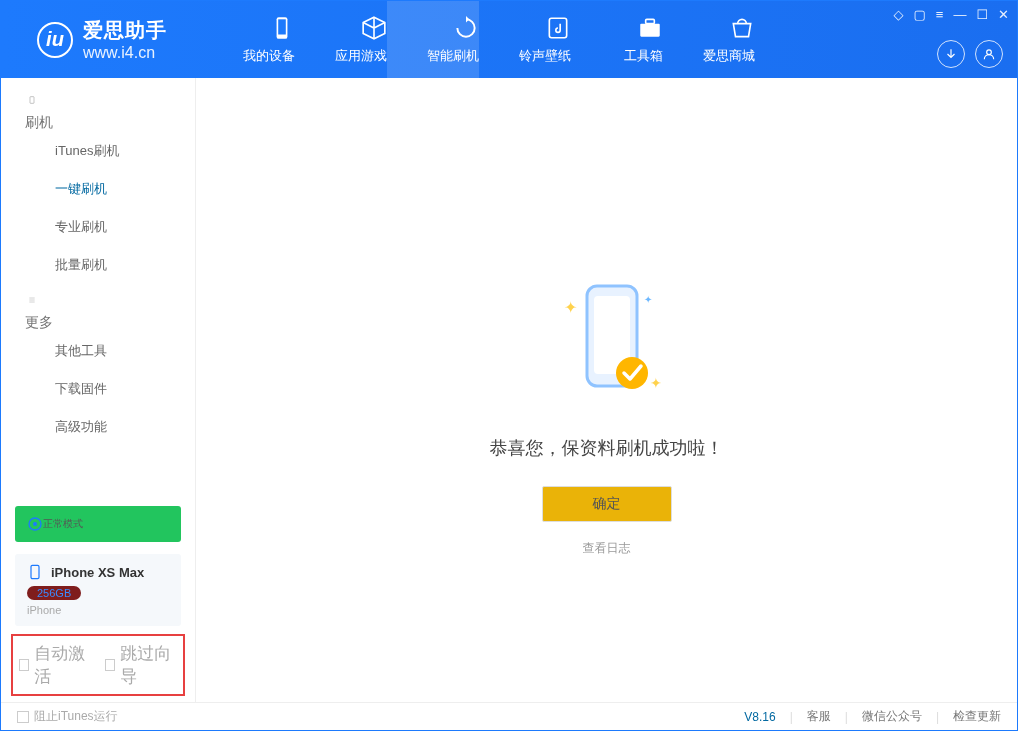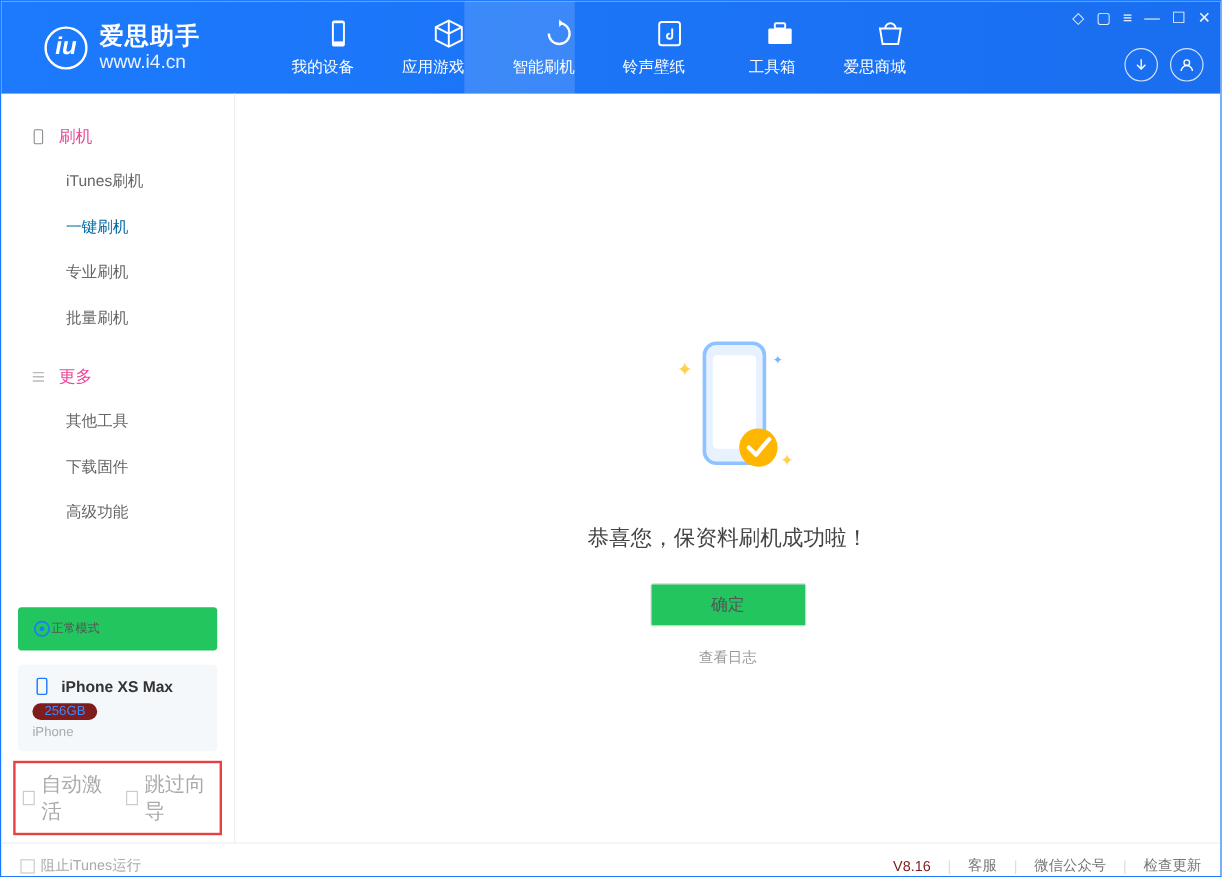--- a/index.html
+++ b/index.html
@@ -22,49 +22,49 @@
 .header-right { position: absolute; right: 8px; top: 6px; display: flex; align-items: center; gap: 8px; }
 .win-icons { display: flex; gap: 10px; color: #fff; font-size: 13px; }
 .win-icons span, .win-icons div { cursor: pointer; opacity: 0.9; }
 .header-circles { position: absolute; right: 14px; bottom: 10px; display: flex; gap: 10px; }
 .circle-btn { width: 28px; height: 28px; border: 1.5px solid rgba(255,255,255,0.8); border-radius: 50%; display: flex; align-items: center; justify-content: center; cursor: pointer; }
 .circle-btn svg { width: 14px; height: 14px; stroke: #fff; fill: none; stroke-width: 2; }
 
 
 .body { display: flex; height: calc(100% - 77px - 28px); }
 .sidebar { width: 195px; border-right: 1px solid #eee; padding-top: 18px; position: relative; }
-.side-group { padding: 0 24px; color: #ec4899; font-size: 14px; display: flex; align-items: center; gap: 10px; height: 36px; }
+.side-group { padding: 0 24px; color: #737373; font-size: 14px; display: flex; align-items: flex-start; gap: 10px; height: 36px; flex-direction: column; }
 .side-group svg { width: 14px; height: 14px; }
 .side-item { padding-left: 54px; height: 38px; display: flex; align-items: center; font-size: 13px; color: #666; cursor: pointer; }
 .side-item.active { color: #0369a1; }
 
 .device-box { margin: 0 14px; background: #22c55e; border-radius: 3px; padding: 10px 12px; font-size: 10px; color: #555; display: flex; align-items: center; gap: 0; margin-top: 60px; }
 .device-box svg { width: 16px; height: 16px; }
 .device-box2 { margin: 12px 14px 0; background: #f5f8fb; border-radius: 3px; padding: 10px 12px; font-size: 13px; }
 .device-box2 .dname { color: #333; font-weight: 600; font-size: 13px; display: flex; align-items: center; gap: 8px; }
 .device-box2 .dname svg { width: 16px; height: 16px; }
 .cap-badge { display: inline-block; margin-top: 6px; background: #7f1d1d; color: #3a8bff; border-radius: 10px; padding: 1px 10px; font-size: 11px; }
 .dtype { color: #aaa; font-size: 11px; margin-top: 4px; }
 
 .check-row { position: absolute; bottom: 6px; left: 10px; right: 10px; border: 2px solid #e74040; padding: 6px 6px; display: flex; gap: 14px; font-size: 17px; color: #aaa; }
 .chk { display: flex; align-items: center; gap: 5px; cursor: pointer; }
 .chk-box { width: 12px; height: 12px; border: 1px solid #ccc; background: #fff; }
 
 
 .main { flex: 1; display: flex; flex-direction: column; align-items: center; padding-top: 200px; }
 .phone-ill { width: 90px; height: 130px; position: relative; margin-bottom: 28px; }
 .msg { font-size: 18px; color: #444; margin-bottom: 26px; }
-.ok-btn { width: 130px; height: 36px; border: 1px solid #ddd; background: #22c55e; color: #555; font-size: 14px; cursor: pointer; border-radius: 2px; }
+.ok-btn { width: 130px; height: 36px; border: 1px solid #ddd; background: #eab308; color: #555; font-size: 14px; cursor: pointer; border-radius: 2px; }
 .log-link { margin-top: 18px; color: #999; font-size: 12px; cursor: pointer; }
 
 
-.footer { height: 28px; border-top: 1px solid #eee; display: flex; align-items: flex-end; padding: 0 16px; font-size: 12px; color: #999; }
+.footer { height: 28px; border-top: 1px solid #eee; display: flex; align-items: center; padding: 0 16px; font-size: 12px; color: #999; }
 .footer .chk { color: #aaa; }
 .footer-right { margin-left: auto; display: flex; align-items: center; gap: 14px; }
-.ver { color: #7f1d1d; }
+.ver { color: #0369a1; }
 .flink { color: #777; cursor: pointer; }
 .sep { color: #ddd; }
 </style>
 </head>
 <body>
 
 <div class="header">
   <div class="logo-area">
     <div class="logo-circle">iu</div>
     <div class="logo-text">

